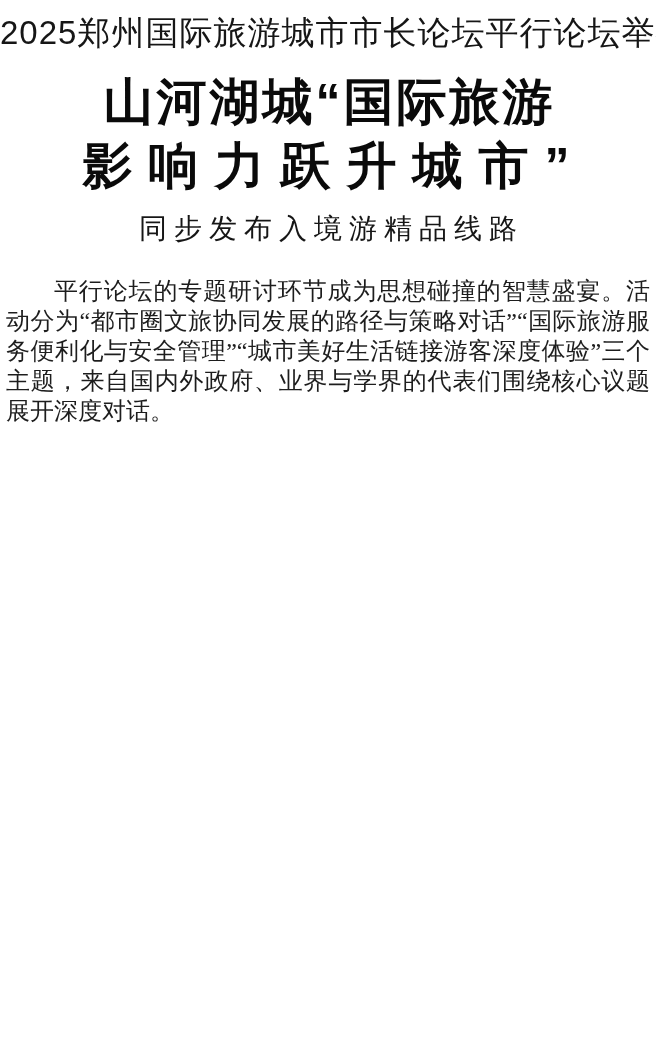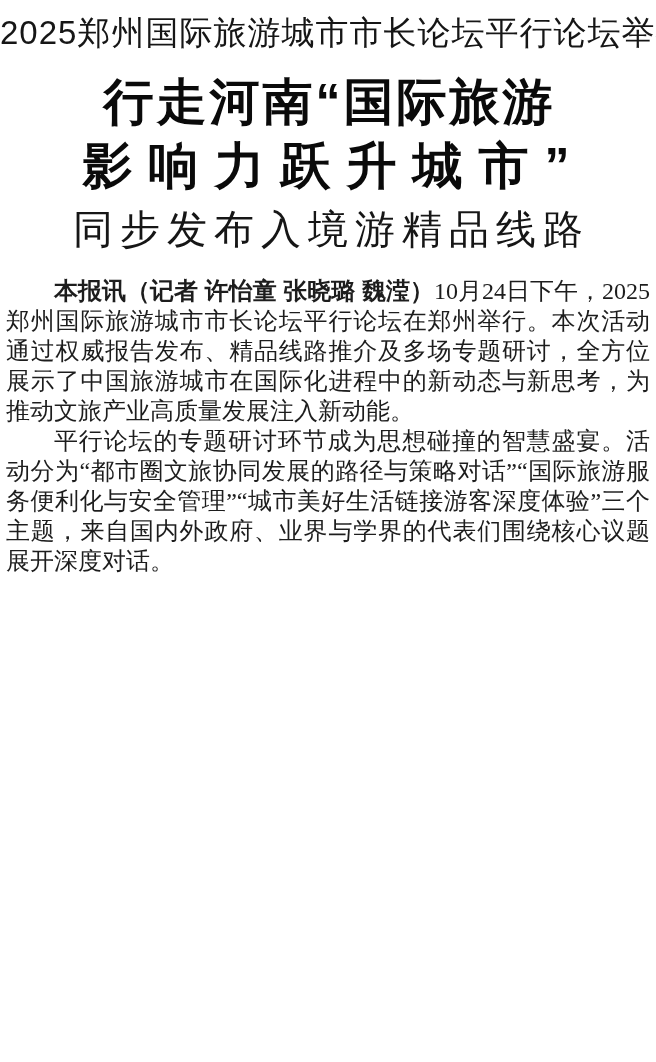--- a/index.html
+++ b/index.html
@@ -48,21 +48,21 @@
   .headline-line2 {
     display: block;
     letter-spacing: 16px;
     padding-left: 12px;
   }
   .subtitle {
     margin-top: 10px;
     text-align: center;
     font-family: "Liberation Sans", "DejaVu Sans", sans-serif;
     font-weight: 400;
-    font-size: 40px;
+    font-size: 28px;
     line-height: 42px;
     letter-spacing: 7px;
     padding-left: 7px;
     color: #161616;
     white-space: nowrap;
   }
   .article {
     margin-top: 26px;
     padding: 0 6px;
     font-size: 24px;
@@ -82,24 +82,23 @@
   }
 </style>
 </head>
 <body>
 
 <div class="page">
 
   <div class="kicker">2025郑州国际旅游城市市长论坛平行论坛举行</div>
 
   <h1 class="headline" style="margin:16px 0 0;">
-    <span class="headline-line1">行走河南“国际旅游</span>
+    <span class="headline-line1">山河湖城“国际旅游</span>
     <span class="headline-line2">影响力跃升城市”</span>
   </h1>
 
   <div class="subtitle">同步发布入境游精品线路</div>
 
   <div class="article">
-    <p><b class="byline">本报讯（记者 许怡童 张晓璐 魏滢）</b><span>10月24日下午，2025郑州国际旅游城市市长论坛平行论坛在郑州举行。本次活动通过权威报告发布、精品线路推介及多场专题研讨，全方位展示了中国旅游城市在国际化进程中的新动态与新思考，为推动文旅产业高质量发展注入新动能。</span></p>
     <p><span>平行论坛的专题研讨环节成为思想碰撞的智慧盛宴。活动分为“都市圈文旅协同发展的路径与策略对话”“国际旅游服务便利化与安全管理”“城市美好生活链接游客深度体验”三个主题，来自国内外政府、业界与学界的代表们围绕核心议题展开深度对话。</span></p>
   </div>
 
 </div>
 
 </body></html>

